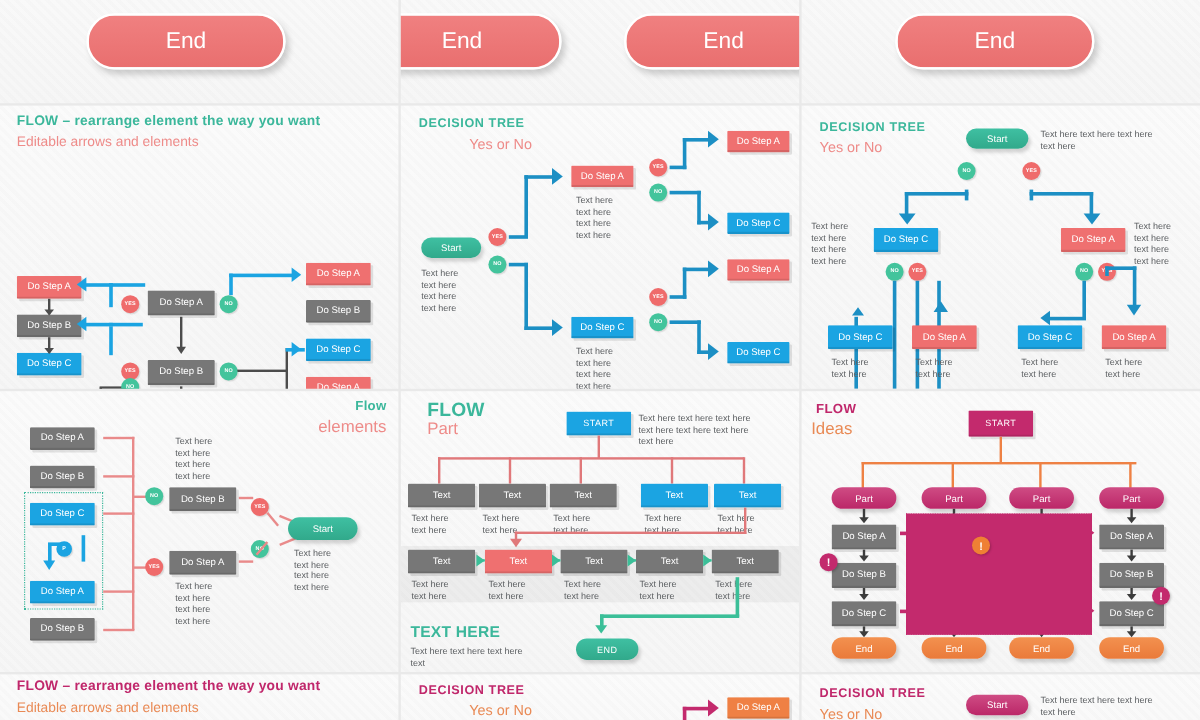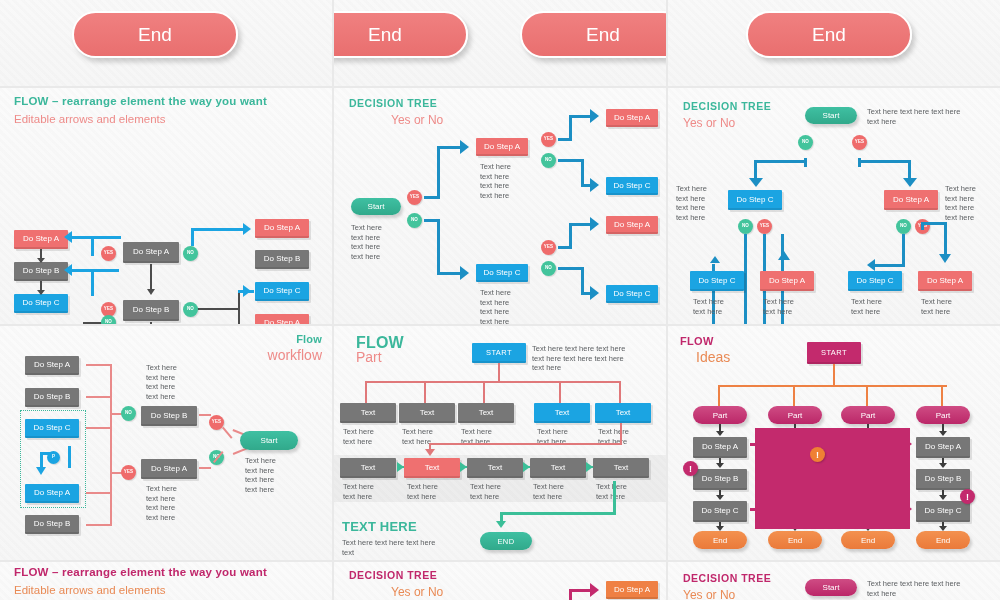--- a/index.html
+++ b/index.html
@@ -291,21 +291,21 @@
     <div class="box blue" style="left:180px;top:183px;width:54px;height:20px;">Do Step C</div>
     <div class="txt" style="left:183px;top:209px;">Text here
 text here</div>
     <div class="box red" style="left:250px;top:183px;width:54px;height:20px;">Do Step A</div>
     <div class="txt" style="left:253px;top:209px;">Text here
 text here</div>
   </div>
 
   <div class="panel r2 c0">
     <div class="ttl t-teal" style="right:10px;top:8px;font-size:11px;">Flow</div>
-    <div class="sub s-red" style="right:10px;top:22px;font-size:14px;">workflow</div>
+    <div class="sub s-red" style="right:10px;top:22px;font-size:14px;">elements</div>
 
     <div class="box gray" style="left:25px;top:30px;width:54px;height:19px;">Do Step A</div>
     <div class="box gray" style="left:25px;top:62px;width:54px;height:19px;">Do Step B</div>
     <div class="box blue" style="left:25px;top:93px;width:54px;height:19px;">Do Step C</div>
     <div class="box blue" style="left:25px;top:158px;width:54px;height:19px;">Do Step A</div>
     <div class="box gray" style="left:25px;top:189px;width:54px;height:19px;">Do Step B</div>
 
     <div class="dotframe" style="left:20px;top:84px;width:66px;height:98px;"></div>
     <div class="ln" style="left:68px;top:120px;width:3px;height:22px;background:#1ba4e2;"></div>
     <div class="ln" style="left:40px;top:128px;width:3px;height:16px;background:#1ba4e2;"></div>
@@ -423,21 +423,21 @@
     <div class="arrowhead" style="left:162px;top:195px;border-left:5px solid transparent;border-right:5px solid transparent;border-top:7px solid #3bbf98;"></div>
 
     <div class="ttl t-teal" style="left:8px;top:194px;font-size:13px;">TEXT HERE</div>
     <div class="txt" style="left:8px;top:212px;">Text here text here text here
 text</div>
     <div class="pill" style="left:146px;top:206px;width:52px;height:18px;font-size:7.5px;letter-spacing:.4px;">END</div>
   </div>
 
   <div class="panel r2 c2">
     <div class="ttl t-mag" style="left:12px;top:10px;font-size:11px;letter-spacing:.3px;">FLOW</div>
-    <div class="sub s-org" style="left:28px;top:24px;font-size:14px;">Ideas</div>
+    <div class="sub s-org" style="left:8px;top:24px;font-size:14px;">Ideas</div>
 
     <div class="box mag" style="left:139px;top:16px;width:54px;height:22px;font-size:7.5px;letter-spacing:.4px;">START</div>
     <div class="ln" style="left:165px;top:38px;width:1.8px;height:22px;background:#ee8144;"></div>
     <div class="ln" style="left:50px;top:59px;width:229px;height:1.8px;background:#ee8144;"></div>
     <div class="ln" style="left:50px;top:59px;width:1.8px;height:22px;background:#ee8144;"></div>
     <div class="ln" style="left:125px;top:59px;width:1.8px;height:22px;background:#ee8144;"></div>
     <div class="ln" style="left:198px;top:59px;width:1.8px;height:22px;background:#ee8144;"></div>
     <div class="ln" style="left:273px;top:59px;width:1.8px;height:22px;background:#ee8144;"></div>
 
     <div class="pill mag" style="left:25px;top:80px;width:54px;height:18px;">Part</div>

